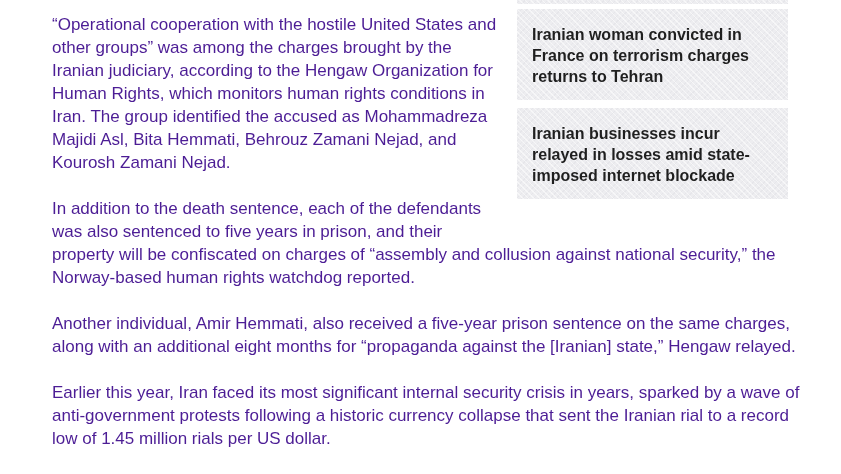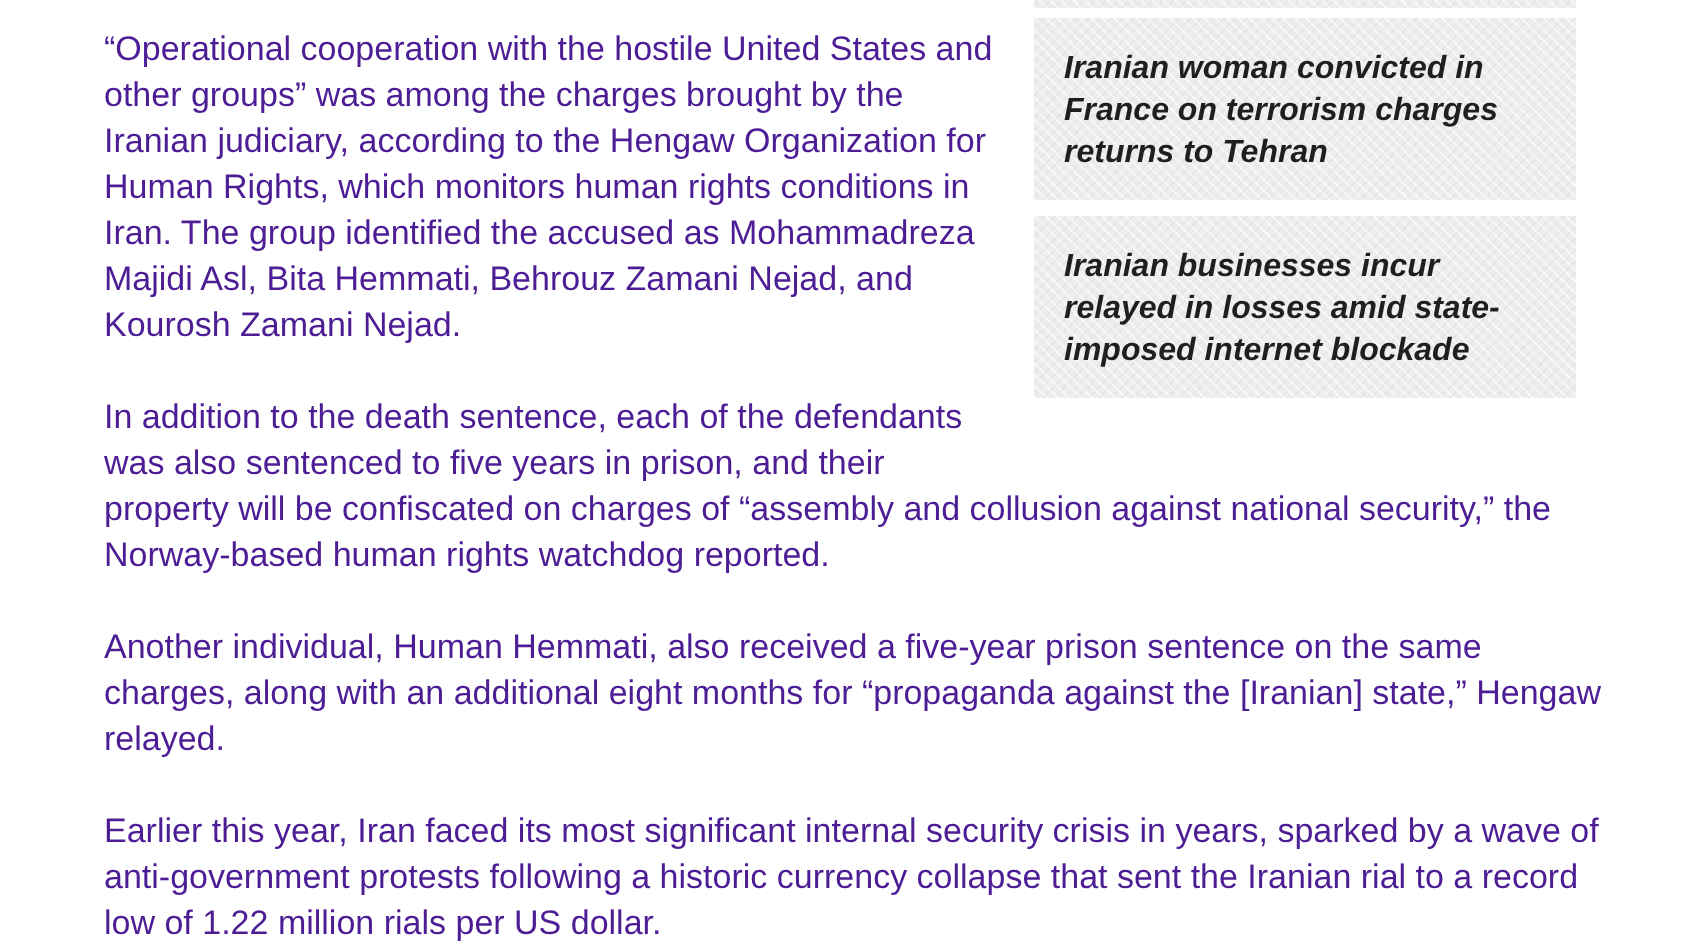--- a/index.html
+++ b/index.html
@@ -22,21 +22,20 @@
   .article p {
     margin: 0 0 23px 16px;
     font-size: 17px;
     line-height: 23px;
     color: #4c1d95;
   }
   .related {
     float: right;
     width: 271px;
     margin: -13px 17px 30px 18px;
-    font-style: italic;
   }
   .related-cutoff {
     height: 4px;
     margin-bottom: 5px;
   }
   .card-texture {
     background-color: #ededf0;
     background-image:
       repeating-linear-gradient(45deg, rgba(255,255,255,0.55) 0 1px, transparent 1px 4px),
       repeating-linear-gradient(-45deg, rgba(120,120,140,0.06) 0 1px, transparent 1px 4px);
@@ -69,17 +68,17 @@
 
     <div class="related-card card-texture">
       <h3>Iranian businesses incur relayed in losses amid state-imposed internet blockade</h3>
     </div>
   </aside>
 
   <p>“Operational cooperation with the hostile United States and other groups” was among the charges brought by the Iranian judiciary, according to the Hengaw Organization for Human Rights, which monitors human rights conditions in Iran. The group identified the accused as Mohammadreza Majidi Asl, Bita Hemmati, Behrouz Zamani Nejad, and Kourosh Zamani Nejad.</p>
 
   <p>In addition to the death sentence, each of the defendants was also sentenced to five years in prison, and their property will be confiscated on charges of “assembly and collusion against national security,” the Norway-based human rights watchdog reported.</p>
 
-  <p>Another individual, Human Hemmati, also received a five-year prison sentence on the same charges, along with an additional eight months for “propaganda against the [Iranian] state,” Hengaw relayed.</p>
+  <p>Another individual, Amir Hemmati, also received a five-year prison sentence on the same charges, along with an additional eight months for “propaganda against the [Iranian] state,” Hengaw relayed.</p>
 
-  <p>Earlier this year, Iran faced its most significant internal security crisis in years, sparked by a wave of anti-government protests following a historic currency collapse that sent the Iranian rial to a record low of 1.22 million rials per US dollar.</p>
+  <p>Earlier this year, Iran faced its most significant internal security crisis in years, sparked by a wave of anti-government protests following a historic currency collapse that sent the Iranian rial to a record low of 1.45 million rials per US dollar.</p>
 
 </div>
 
 </body></html>

